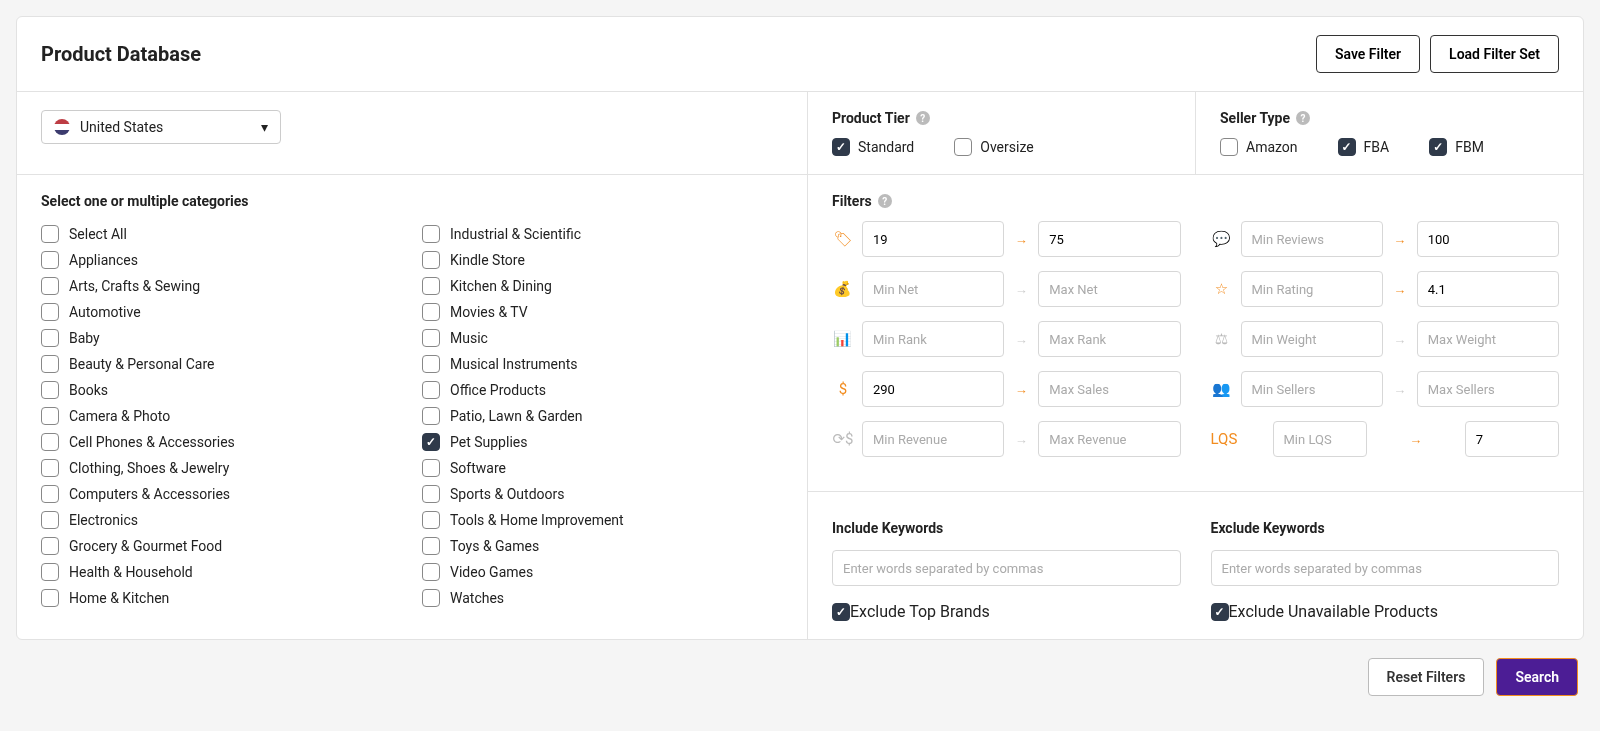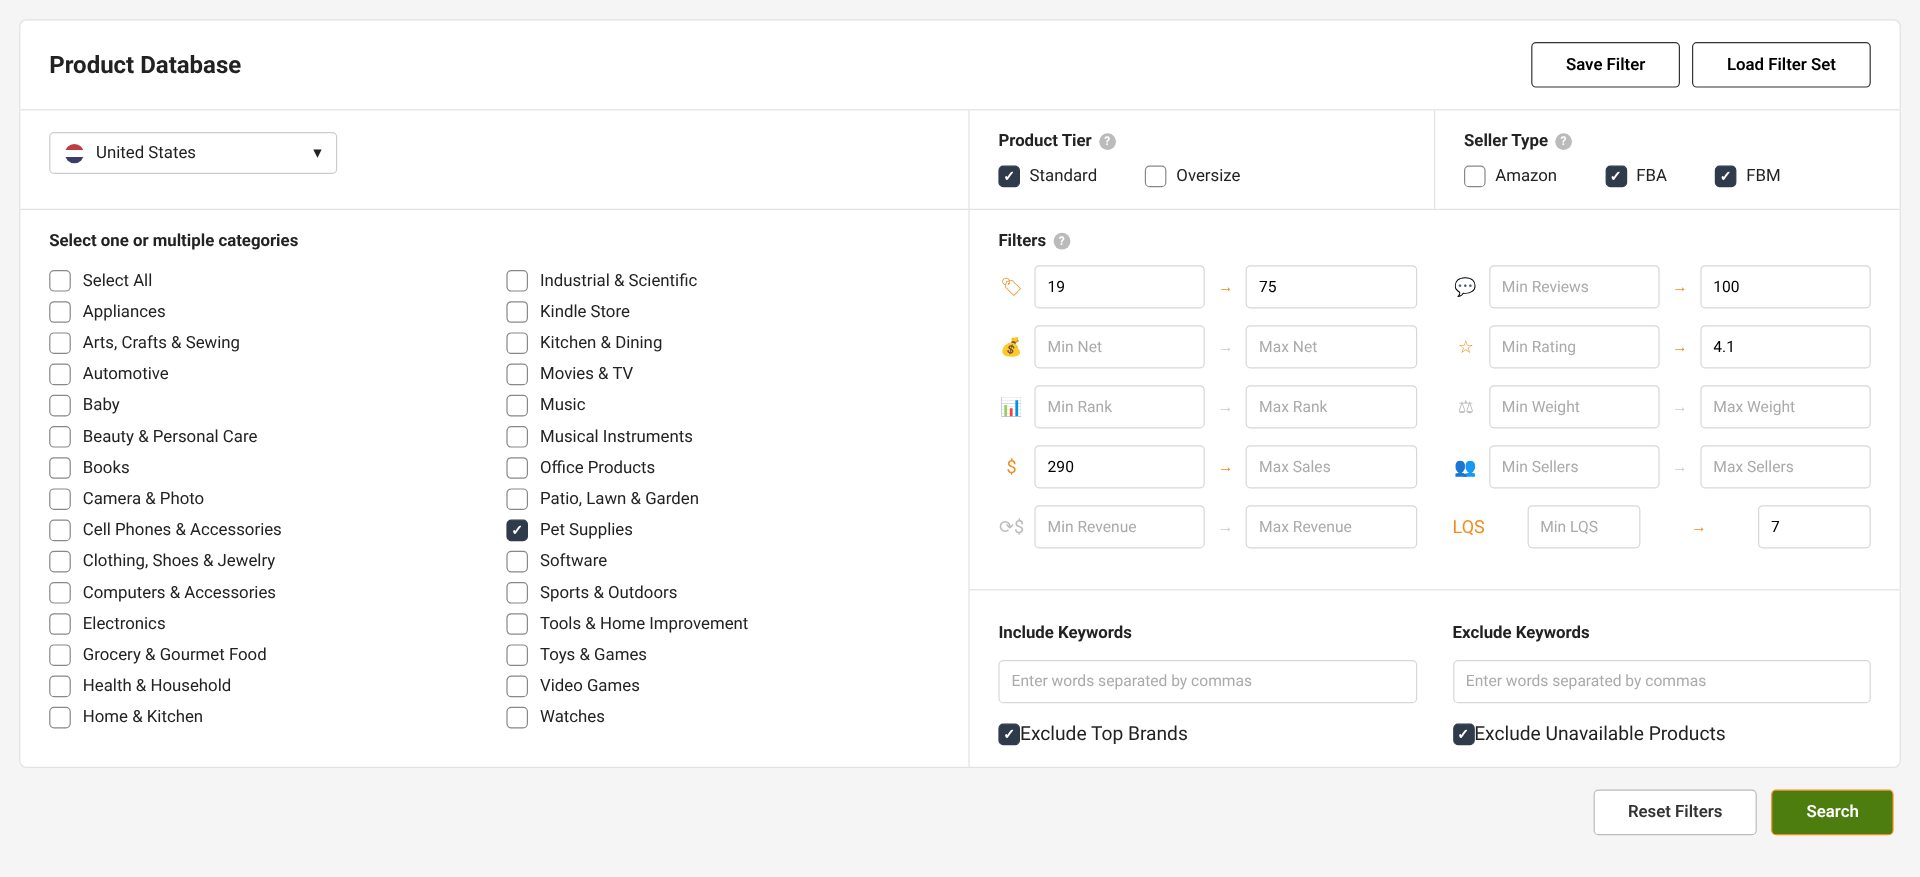--- a/index.html
+++ b/index.html
@@ -1,23 +1,23 @@
 <!DOCTYPE html>
 <html><head>
 <meta charset="utf-8">
 <style>
   * { box-sizing: border-box; margin: 0; padding: 0; font-family: -apple-system, BlinkMacSystemFont, "Segoe UI", Roboto, Arial, sans-serif; }
   body { background: #f5f5f5; padding: 16px; color: #222; }
   .panel { background: #fff; border: 1px solid #e2e2e2; border-radius: 6px; }
   .header-row { display: flex; justify-content: space-between; align-items: center; padding: 18px 24px; border-bottom: 1px solid #e2e2e2; }
   .title { font-size: 20px; font-weight: 700; }
   .header-actions { display: flex; gap: 10px; }
-  .btn { border: 1px solid #333; background: #fff; border-radius: 4px; padding: 10px 28px; font-size: 14px; font-weight: 600; cursor: pointer; }
+  .btn { border: 1px solid #333; background: #fff; border-radius: 4px; padding: 10px 18px; font-size: 14px; font-weight: 600; cursor: pointer; }
   .btn-light { border-color: #bbb; color: #333; }
-  .btn-primary { background: #4d7c0f; border-color: #f28c1f; color: #fff; }
+  .btn-primary { background: #4c1d95; border-color: #f28c1f; color: #fff; }
   .row2 { display: grid; grid-template-columns: 790px 1fr 1fr; border-bottom: 1px solid #e2e2e2; }
   .row2 > div { padding: 18px 24px; }
   .row2 > div + div { border-left: 1px solid #e2e2e2; }
   .country-select { display: flex; align-items: center; gap: 10px; border: 1px solid #ccc; border-radius: 4px; padding: 8px 12px; width: 240px; font-size: 14px; cursor: pointer; }
   .flag { width: 16px; height: 16px; border-radius: 50%; background: linear-gradient(180deg,#bd3d44 0 33%,#fff 33% 66%,#3c3b6e 66% 100%); display:inline-block; }
   .chev-down { margin-left: auto; }
   .section-title { font-size: 14px; font-weight: 700; margin-bottom: 12px; display: flex; align-items: center; gap: 6px; }
   .help { width: 14px; height: 14px; border-radius: 50%; background: #bbb; color: #fff; font-size: 10px; display: inline-flex; align-items: center; justify-content: center; }
   .cb-group { display: flex; gap: 40px; flex-wrap: wrap; }
   .cb-item { display: flex; align-items: center; gap: 8px; font-size: 14px; }

